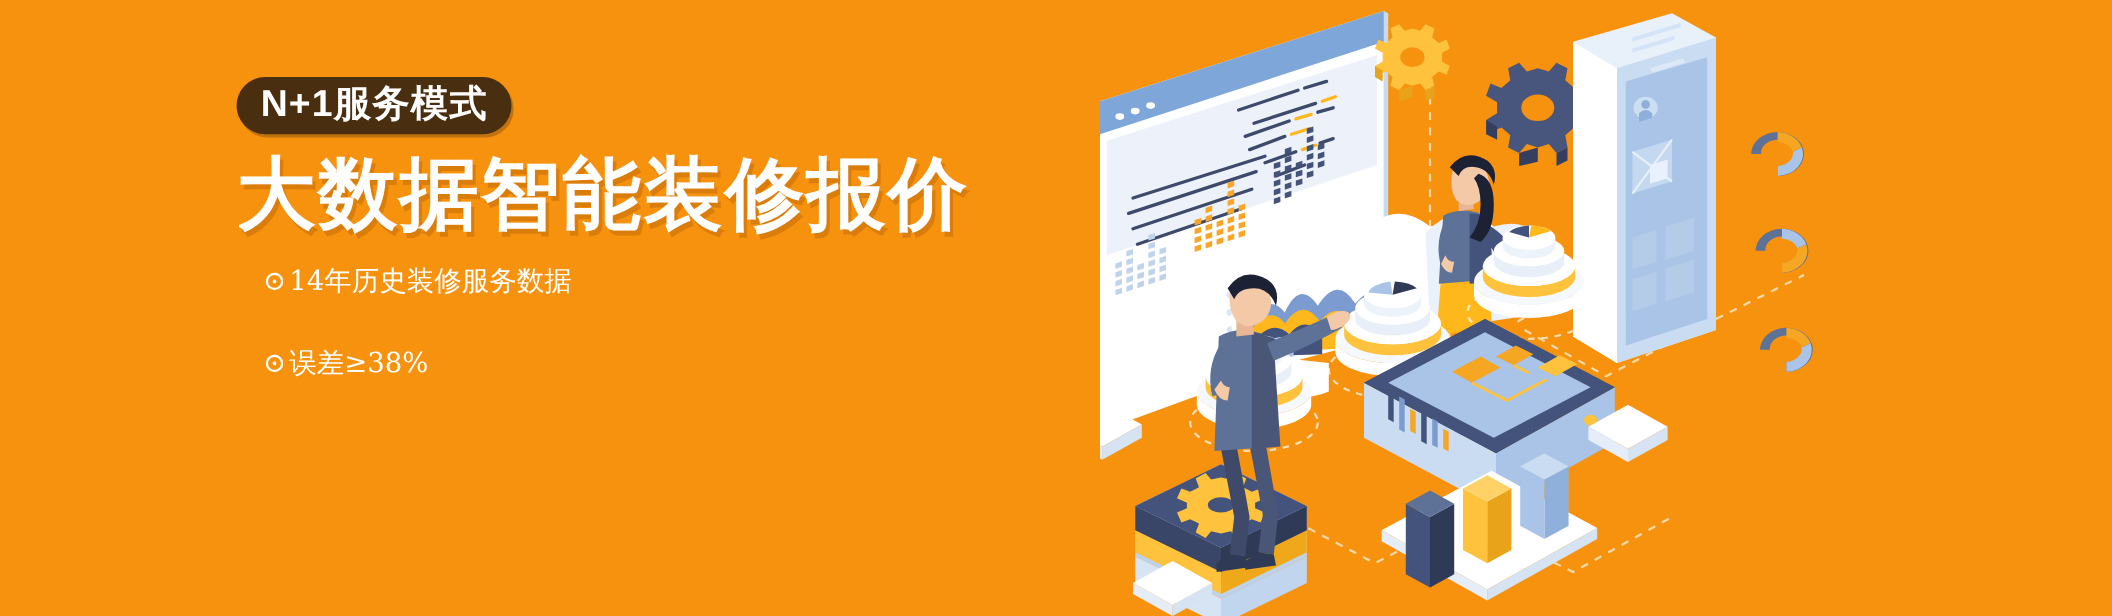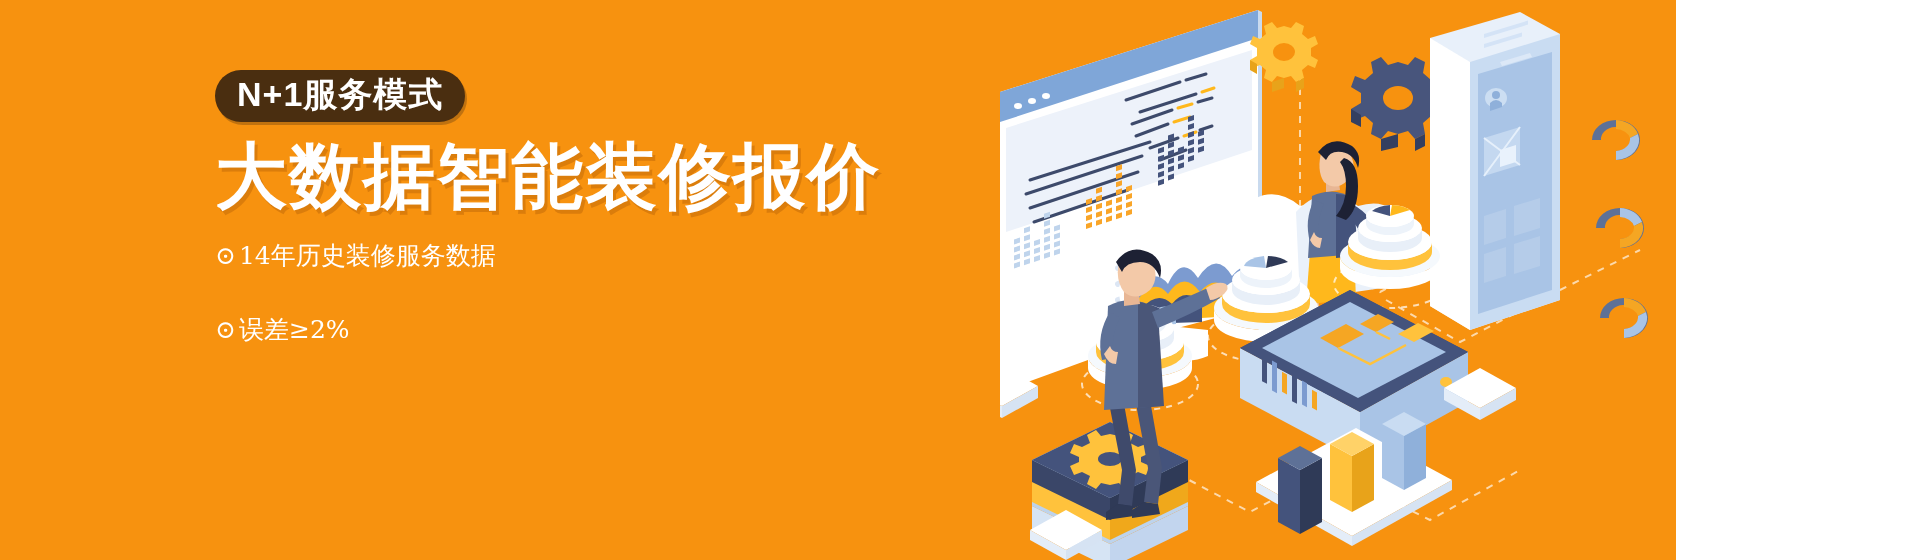--- a/index.html
+++ b/index.html
@@ -2,21 +2,21 @@
 <html><head>
 <meta charset="utf-8">
 <style>
   html, body {
     margin: 0;
     padding: 0;
     background: #ffffff;
   }
   #banner {
     position: relative;
-    width: 1676px;
+    width: 1920px;
     height: 560px;
     overflow: hidden;
     background: #F7920F;
     font-family: "Liberation Sans", "DejaVu Sans", sans-serif;
   }
 
   
   .text-block {
     position: absolute;
     left: 215px;
@@ -57,20 +57,21 @@
     width: 620px;
     height: 110px;
   }
   .bullet {
     position: absolute;
     color: #FFFFFF;
     font-size: 25px;
     line-height: 1.25;
     white-space: nowrap;
     font-family: "DejaVu Serif", "Liberation Serif", serif;
+    margin-left: 24px;
   }
   .bullet .dot {
     display: inline-block;
     margin-right: 3px;
   }
   .b-l1 { left: 0px;   top: 0px;  }
   .b-l2 { left: 0px;   top: 37px; }
   .b-l3 { left: 0px;   top: 74px; }
   .b-r1 { left: 258px; top: 0px;  }
   .b-r2 { left: 258px; top: 37px; }
@@ -98,21 +99,21 @@
     <div class="headline">大数据智能装修报价</div>
 
     <div class="bullets">
 
       <div class="bullet b-l1">
         <span class="dot">⊙</span><span>14年历史装修服务数据</span>
       </div>
 
 
       <div class="bullet b-l3">
-        <span class="dot">⊙</span><span>误差≥2%</span>
+        <span class="dot">⊙</span><span>误差≥38%</span>
       </div>
 
 
 
     </div>
   </div>
 
   <div class="illustration">
     <svg width="920" height="560" viewBox="0 0 920 560" xmlns="http://www.w3.org/2000/svg">
 

